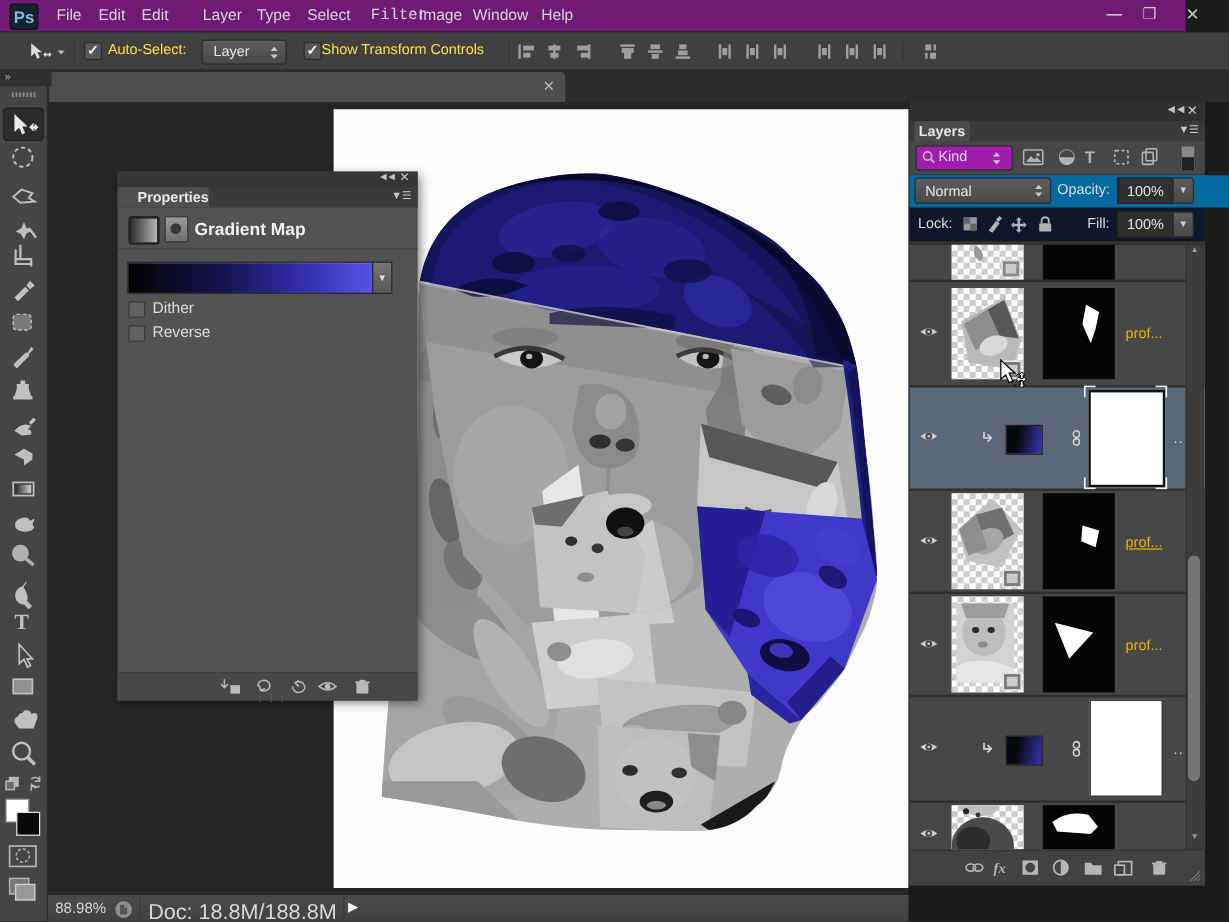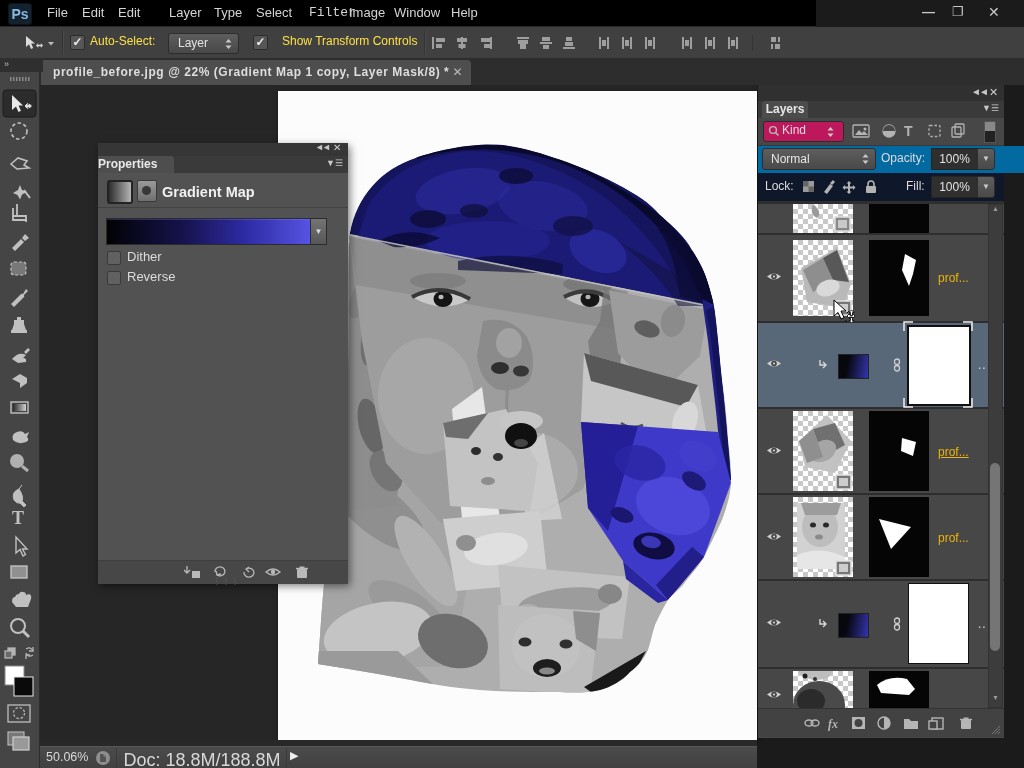--- a/index.html
+++ b/index.html
@@ -1,19 +1,19 @@
 <!DOCTYPE html>
 <html><head><meta charset="utf-8">
 <style>
 html,body{margin:0;padding:0;}
 body{width:1024px;height:768px;overflow:hidden;background:#1b1b1b;font-family:"Liberation Sans",sans-serif;-webkit-font-smoothing:antialiased;}
 #app{position:relative;width:1024px;height:768px;}
 .abs{position:absolute;}
 
-#menubar{left:0;top:0;width:816px;height:26px;background:#000000;border-bottom:1px solid #282828;}
+#menubar{left:0;top:0;width:988px;height:26px;background:#701a75;border-bottom:1px solid #282828;}
 #pslogo{left:8px;top:3px;width:22px;height:20px;background:#14222e;border:1px solid #0d151c;border-radius:3px;color:#89b9e2;font-size:14px;font-weight:bold;text-align:center;line-height:20px;}
 .mi{top:0;height:26px;line-height:26px;color:#d4d4d4;font-size:13px;}
 .winbtn{top:0;height:26px;line-height:24px;color:#c9c9c9;font-size:13px;}
 
 #options{left:0;top:27px;width:1024px;height:31px;background:#404040;border-bottom:1px solid #262626;}
 .optxt{color:#fde047;font-size:12px;top:7px;}
 .cb{width:13px;height:13px;background:#565656;border:1px solid #2c2c2c;border-radius:2px;top:8px;color:#eee;font-size:12px;line-height:13px;text-align:center;font-weight:bold;}
 #layerdd{left:168px;top:6px;width:60px;height:19px;background:linear-gradient(#5d5d5d,#484848);border:1px solid #2c2c2c;border-radius:3px;color:#e3e3e3;font-size:12px;line-height:19px;padding-left:9px;}
 .sepv{top:4px;width:1px;height:23px;background:#333;border-right:1px solid #4a4a4a;}
 
@@ -64,21 +64,21 @@
       <path d="M14,10.5 l2.2,-2.2 v1.4 h2.6 v-1.4 l2.2,2.2 l-2.2,2.2 v-1.4 h-2.6 v1.4 Z" fill="#dcdcdc"></path>
       <path d="M26,7 l6,0 l-3,3.5 Z" fill="#bbb"></path>
     </svg>
     <div class="sepv abs" style="left:62px;"></div>
     <div class="cb abs" style="left:70px;">✓</div>
     <span class="optxt abs" style="left:90px;">Auto-Select:</span>
     <div id="layerdd" class="abs">Layer<svg style="position:absolute;right:5px;top:4px;" width="9" height="12" viewBox="0 0 9 12">
           <path d="M1.5,4.5 L4.5,1 L7.5,4.5 Z M1.5,7.5 L4.5,11 L7.5,7.5 Z" fill="#c9c9c9"></path>
         </svg></div>
     <div class="cb abs" style="left:253px;">✓</div>
-    <span class="optxt abs" style="left:282px;">Show Transform Controls</span>
+    <span class="optxt abs" style="left:268px;">Show Transform Controls</span>
     <div class="sepv abs" style="left:424px;"></div>
     <svg class="abs" style="left:430px;top:8px;" width="380" height="16" viewBox="0 0 380 16">
       <g fill="#9e9e9e">
         <rect x="2" y="2" width="2" height="12"></rect>
           <rect x="6" y="3" width="9" height="4"></rect>
           <rect x="6" y="9" width="6" height="4"></rect>
         <rect x="31" y="2" width="2" height="12"></rect>
           <rect x="27" y="3" width="10" height="4"></rect>
           <rect x="28.5" y="9" width="7" height="4"></rect>
         <rect x="60" y="2" width="2" height="12"></rect>
@@ -114,21 +114,21 @@
         <rect x="341" y="2" width="5" height="5"></rect>
           <rect x="348" y="2" width="2" height="5"></rect>
           <rect x="341" y="9" width="2" height="5"></rect>
           <rect x="345" y="9" width="5" height="5"></rect>
       </g>
       <rect x="322" y="0" width="1" height="16" fill="#333"></rect>
     </svg>
   </div>
 
   <div id="tabbar" class="abs">
-    <div id="doctab" class="abs"><span style="margin-left:12px;">profile_before.jpg @ 22% (Gradient Map 1 copy, Layer Mask/8) *</span><span style="position:absolute;right:8px;top:0;color:#bbb;font-weight:normal;">✕</span></div>
+    <div id="doctab" class="abs"><span style="position:absolute;right:8px;top:0;color:#bbb;font-weight:normal;">✕</span></div>
   </div>
 
   <div id="toolbar" class="abs">
     <div id="tbhead" class="abs">»</div>
     <svg id="tbicons" class="abs" style="left:0;top:14px;" width="39" height="696" viewBox="0 0 39 696">
       <g fill="#8a8a8a">
           <rect x="10" y="5" width="1.5" height="4"></rect>
           <rect x="13" y="5" width="1.5" height="4"></rect>
           <rect x="16" y="5" width="1.5" height="4"></rect>
           <rect x="19" y="5" width="1.5" height="4"></rect>
@@ -320,21 +320,21 @@
         <ellipse cx="416" cy="390" rx="13" ry="8" fill="#1e1a78" transform="rotate(32 416 390)"></ellipse>
         <polygon points="426,466 390,509 378,494 414,456" fill="#221e8a"></polygon>
         <polygon points="345,470 390,509 380,512 348,488" fill="#2a25a0"></polygon>
       </g>
     </svg>
     </div>
   </div>
 
   <div id="status" class="abs">
     <div id="statusin" class="abs">
-      <span class="abs" style="left:6px;top:3px;color:#d8d8d8;font-size:12.5px;">50.06%</span>
+      <span class="abs" style="left:6px;top:3px;color:#d8d8d8;font-size:12.5px;">88.98%</span>
       <svg class="abs" style="left:55px;top:3px;" width="16" height="16" viewBox="0 0 16 16">
           <circle cx="8" cy="8" r="7" fill="#8f8f8f"></circle>
           <path d="M5,4 h4 l2,2 v6 h-6 Z" fill="#555"></path>
           <path d="M9,4 v2 h2" fill="none" stroke="#8f8f8f" stroke-width="1"></path>
         </svg>
       <div class="abs" style="left:76px;top:1px;width:1px;height:20px;background:#3a3a3a;"></div>
       <span class="abs" style="left:82px;top:3px;color:#d8d8d8;font-size:18px;width:160px;text-align:center;">Doc: 18.8M/188.8M</span>
       <div class="abs" style="left:246px;top:1px;width:1px;height:20px;background:#3a3a3a;"></div>
       <span class="abs" style="left:250px;top:2px;color:#f0f0f0;font-size:11px;">▶</span>
     </div>
@@ -343,21 +343,21 @@
   <div id="layers" class="abs">
     <div class="abs" style="left:0;top:0;width:246px;height:16px;background:#303030;">
       <span class="abs" style="left:213px;top:1px;color:#c5c5c5;font-size:10px;letter-spacing:-2px;">◄◄</span>
       <span class="abs" style="left:231px;top:1px;color:#cecece;font-size:11px;">✕</span>
     </div>
     <div class="abs" style="left:0;top:16px;width:246px;height:17px;background:#3a3a3a;">
       <div class="abs" style="left:4px;top:0;width:46px;height:17px;background:#4c4c4c;border-radius:3px 3px 0 0;color:#e6e6e6;font-size:12px;font-weight:bold;line-height:17px;text-align:center;">Layers</div>
       <span class="abs" style="left:224px;top:2px;color:#c9c9c9;font-size:9px;">▼☰</span>
     </div>
     <div class="abs" style="left:0;top:33px;width:246px;height:27px;background:#474747;border-bottom:1px solid #383838;">
-      <div class="abs" style="left:5px;top:3px;width:79px;height:19px;background:#be185d;border:1px solid #2d2d2d;border-radius:3px;">
+      <div class="abs" style="left:5px;top:3px;width:79px;height:19px;background:#a21caf;border:1px solid #2d2d2d;border-radius:3px;">
         <svg class="abs" style="left:4px;top:3px;" width="12" height="12" viewBox="0 0 12 12">
             <circle cx="5" cy="5" r="3.4" fill="none" stroke="#b9b9b9" stroke-width="1.4"></circle>
             <path d="M7.5,7.5 l3,3" stroke="#b9b9b9" stroke-width="1.6"></path>
           </svg>
         <span class="abs" style="left:18px;top:1px;color:#ddd;font-size:12px;">Kind</span>
         <svg class="abs" style="left:62px;top:4px;" width="9" height="12" viewBox="0 0 9 12">
             <path d="M1.5,4.5 L4.5,1 L7.5,4.5 Z M1.5,7.5 L4.5,11 L7.5,7.5 Z" fill="#c9c9c9"></path>
           </svg>
       </div>
       <svg class="abs" style="left:94px;top:4px;" width="120" height="18" viewBox="0 0 120 18">
@@ -574,21 +574,21 @@
       <div class="abs" style="left:1px;top:258px;width:10px;height:188px;background:#757575;border-radius:5px;"></div>
     </div>
   </div>
 
   <div id="props" class="abs">
     <div class="abs" style="left:0;top:0;width:250px;height:13px;background:#363636;">
       <span class="abs" style="left:217px;top:-1px;color:#c5c5c5;font-size:9px;letter-spacing:-2px;">◄◄</span>
       <span class="abs" style="left:235px;top:-1px;color:#cecece;font-size:10px;">✕</span>
     </div>
     <div class="abs" style="left:0;top:13px;width:250px;height:17px;background:#3a3a3a;">
-      <div class="abs" style="left:0;top:0;width:76px;height:17px;background:#4e4e4e;border-radius:0 3px 0 0;color:#e8e8e8;font-size:12px;font-weight:bold;line-height:17px;text-align:left;">Properties</div>
+      <div class="abs" style="left:0;top:0;width:76px;height:17px;background:#4e4e4e;border-radius:0 3px 0 0;color:#e8e8e8;font-size:12px;font-weight:bold;line-height:17px;text-align:right;">Properties</div>
       <span class="abs" style="left:228px;top:2px;color:#c9c9c9;font-size:9px;">▼☰</span>
     </div>
     <div class="abs" style="left:9px;top:37px;width:22px;height:20px;background:linear-gradient(90deg,#2e2e2e,#b5b5b5);border:2px solid #232323;border-radius:3px;"></div>
     <div class="abs" style="left:39px;top:37px;width:18px;height:20px;background:linear-gradient(#9a9a9a,#6f6f6f);border:1px solid #3a3a3a;border-radius:2px;">
       <div class="abs" style="left:4px;top:5px;width:9px;height:9px;border-radius:50%;background:#383838;"></div>
     </div>
     <span class="abs" style="left:64px;top:41px;color:#f0f0f0;font-size:14.5px;font-weight:bold;">Gradient Map</span>
     <div class="abs" style="left:0;top:64px;width:250px;height:1px;background:#424242;"></div>
     <div class="abs" style="left:8px;top:75px;width:203px;height:25px;border:1px solid #2b2b2b;background:linear-gradient(90deg,#020204,#16134e 38%,#2e2ba4 68%,#5553e2 100%);box-shadow:inset 0 1px 0 rgba(150,150,255,0.25);"></div>
     <div class="abs" style="left:212px;top:75px;width:15px;height:25px;background:linear-gradient(#747474,#565656);border:1px solid #2b2b2b;color:#ddd;font-size:8px;text-align:center;line-height:25px;">▼</div>

